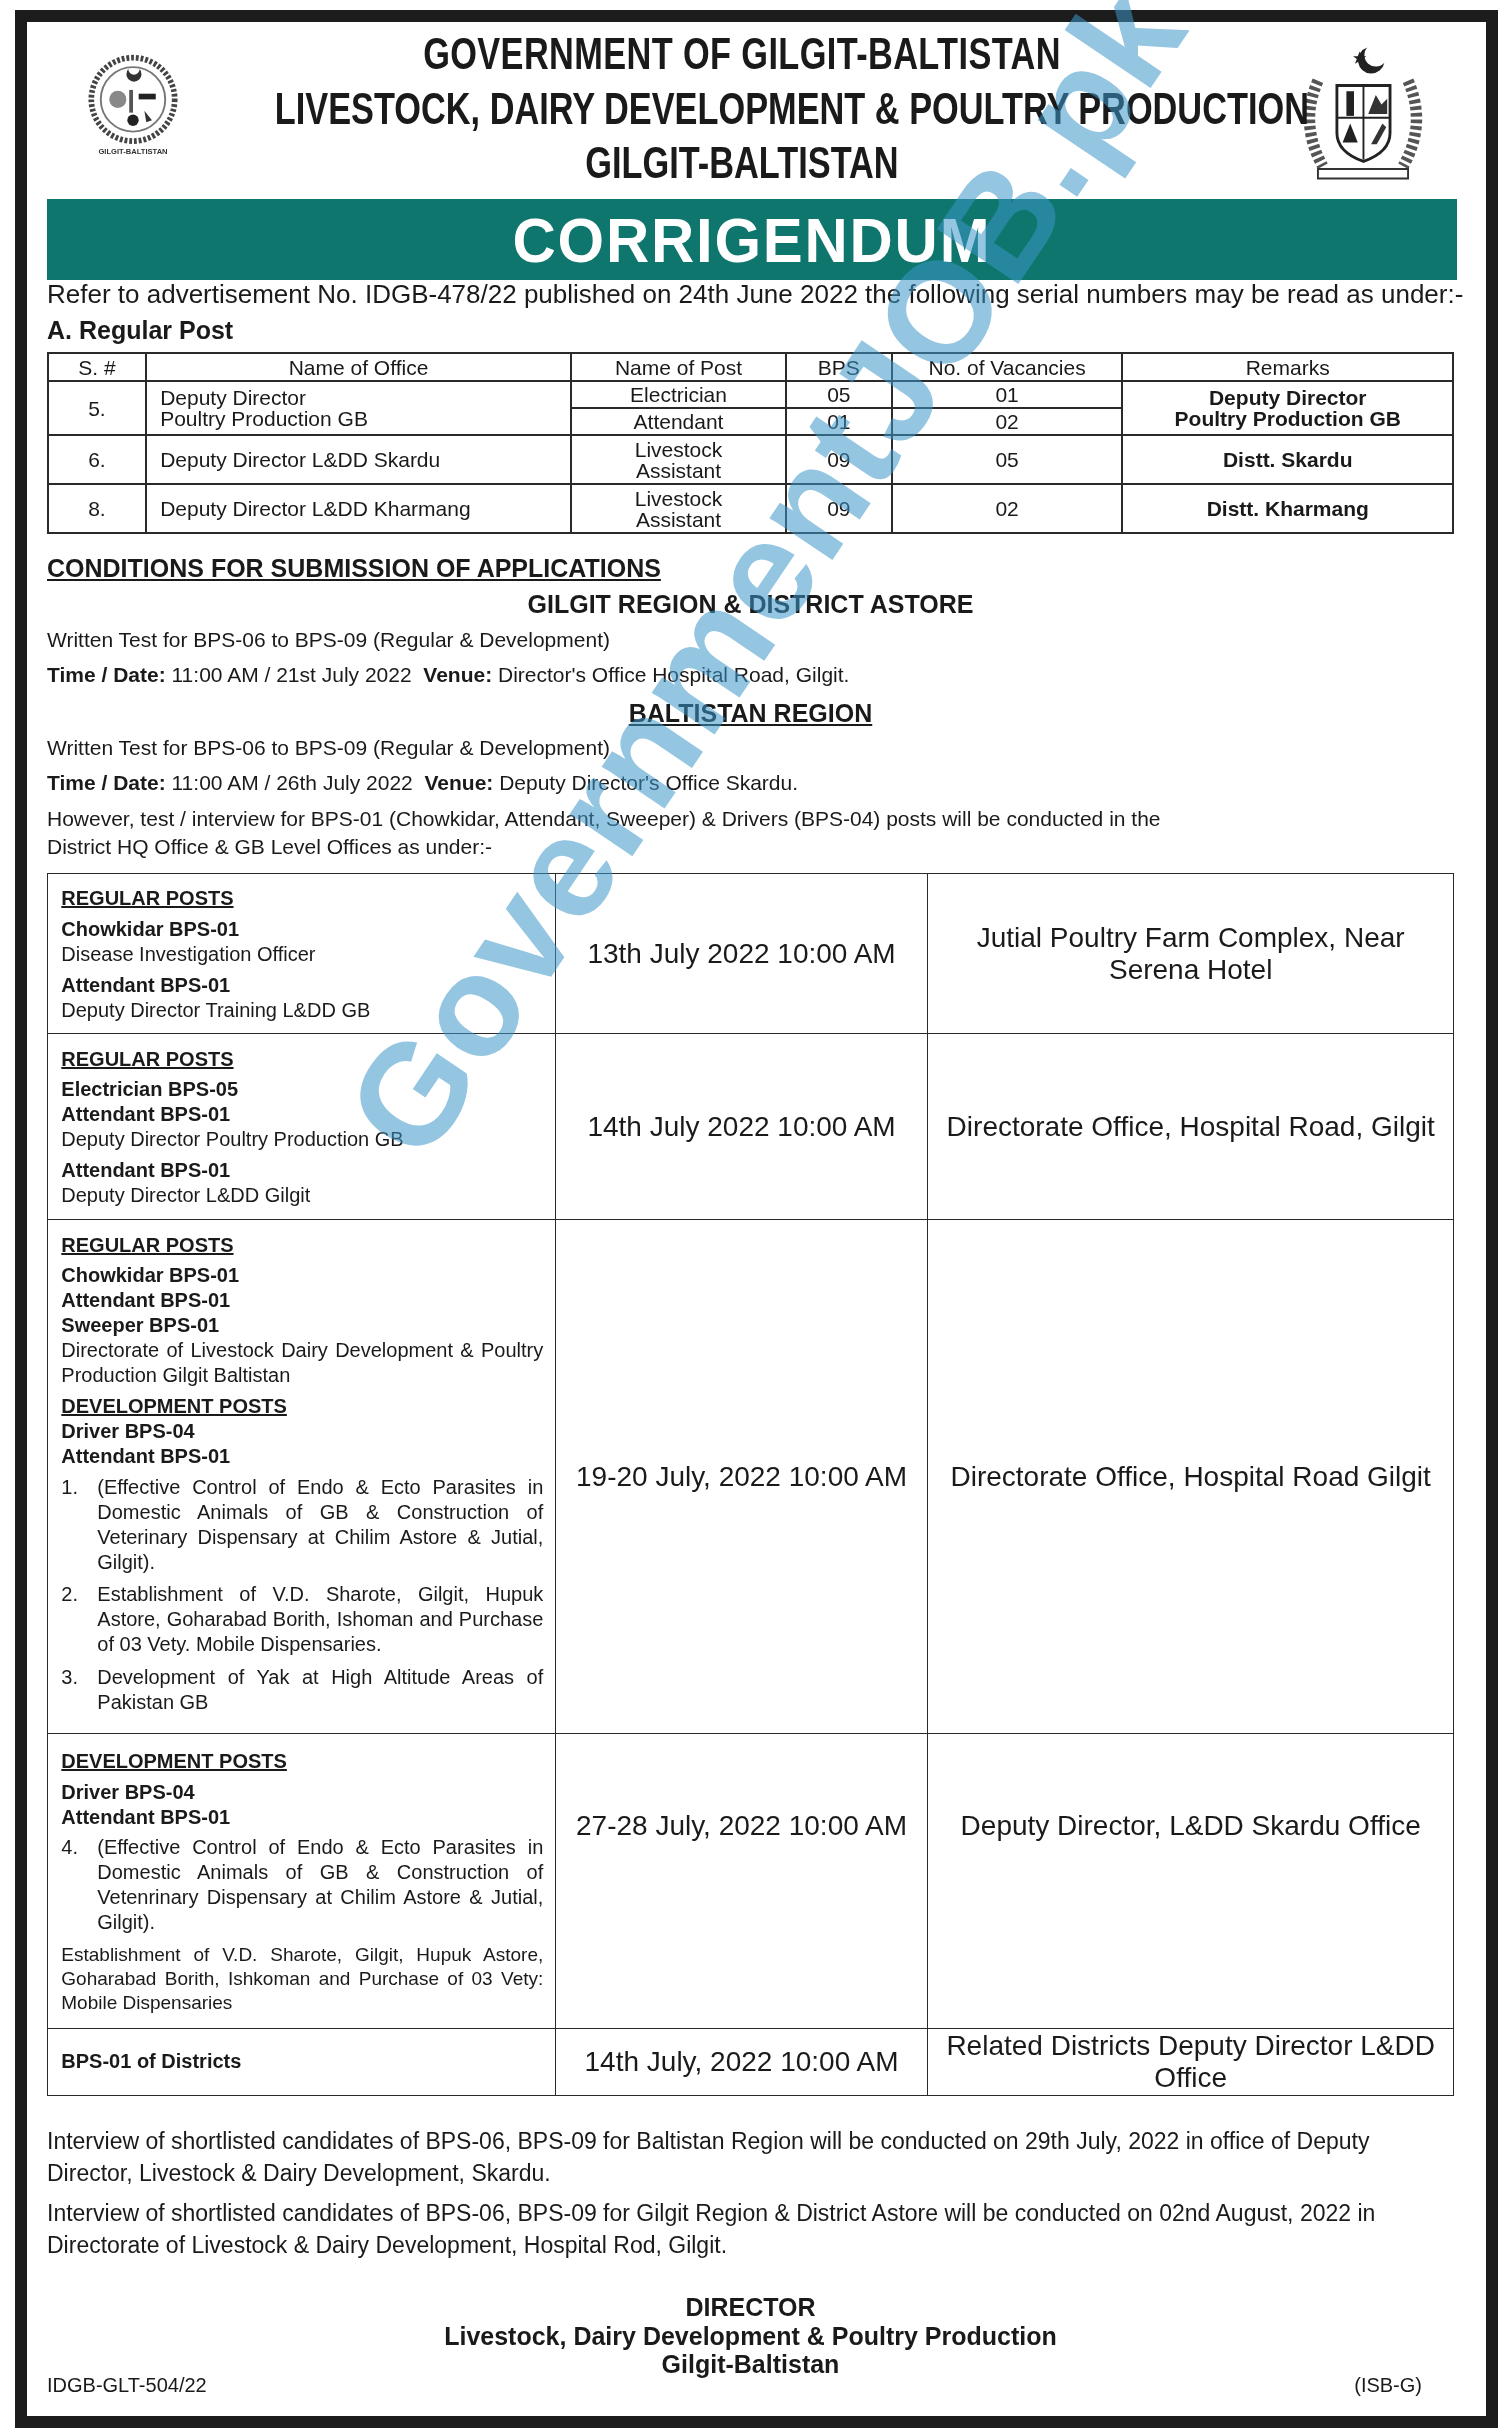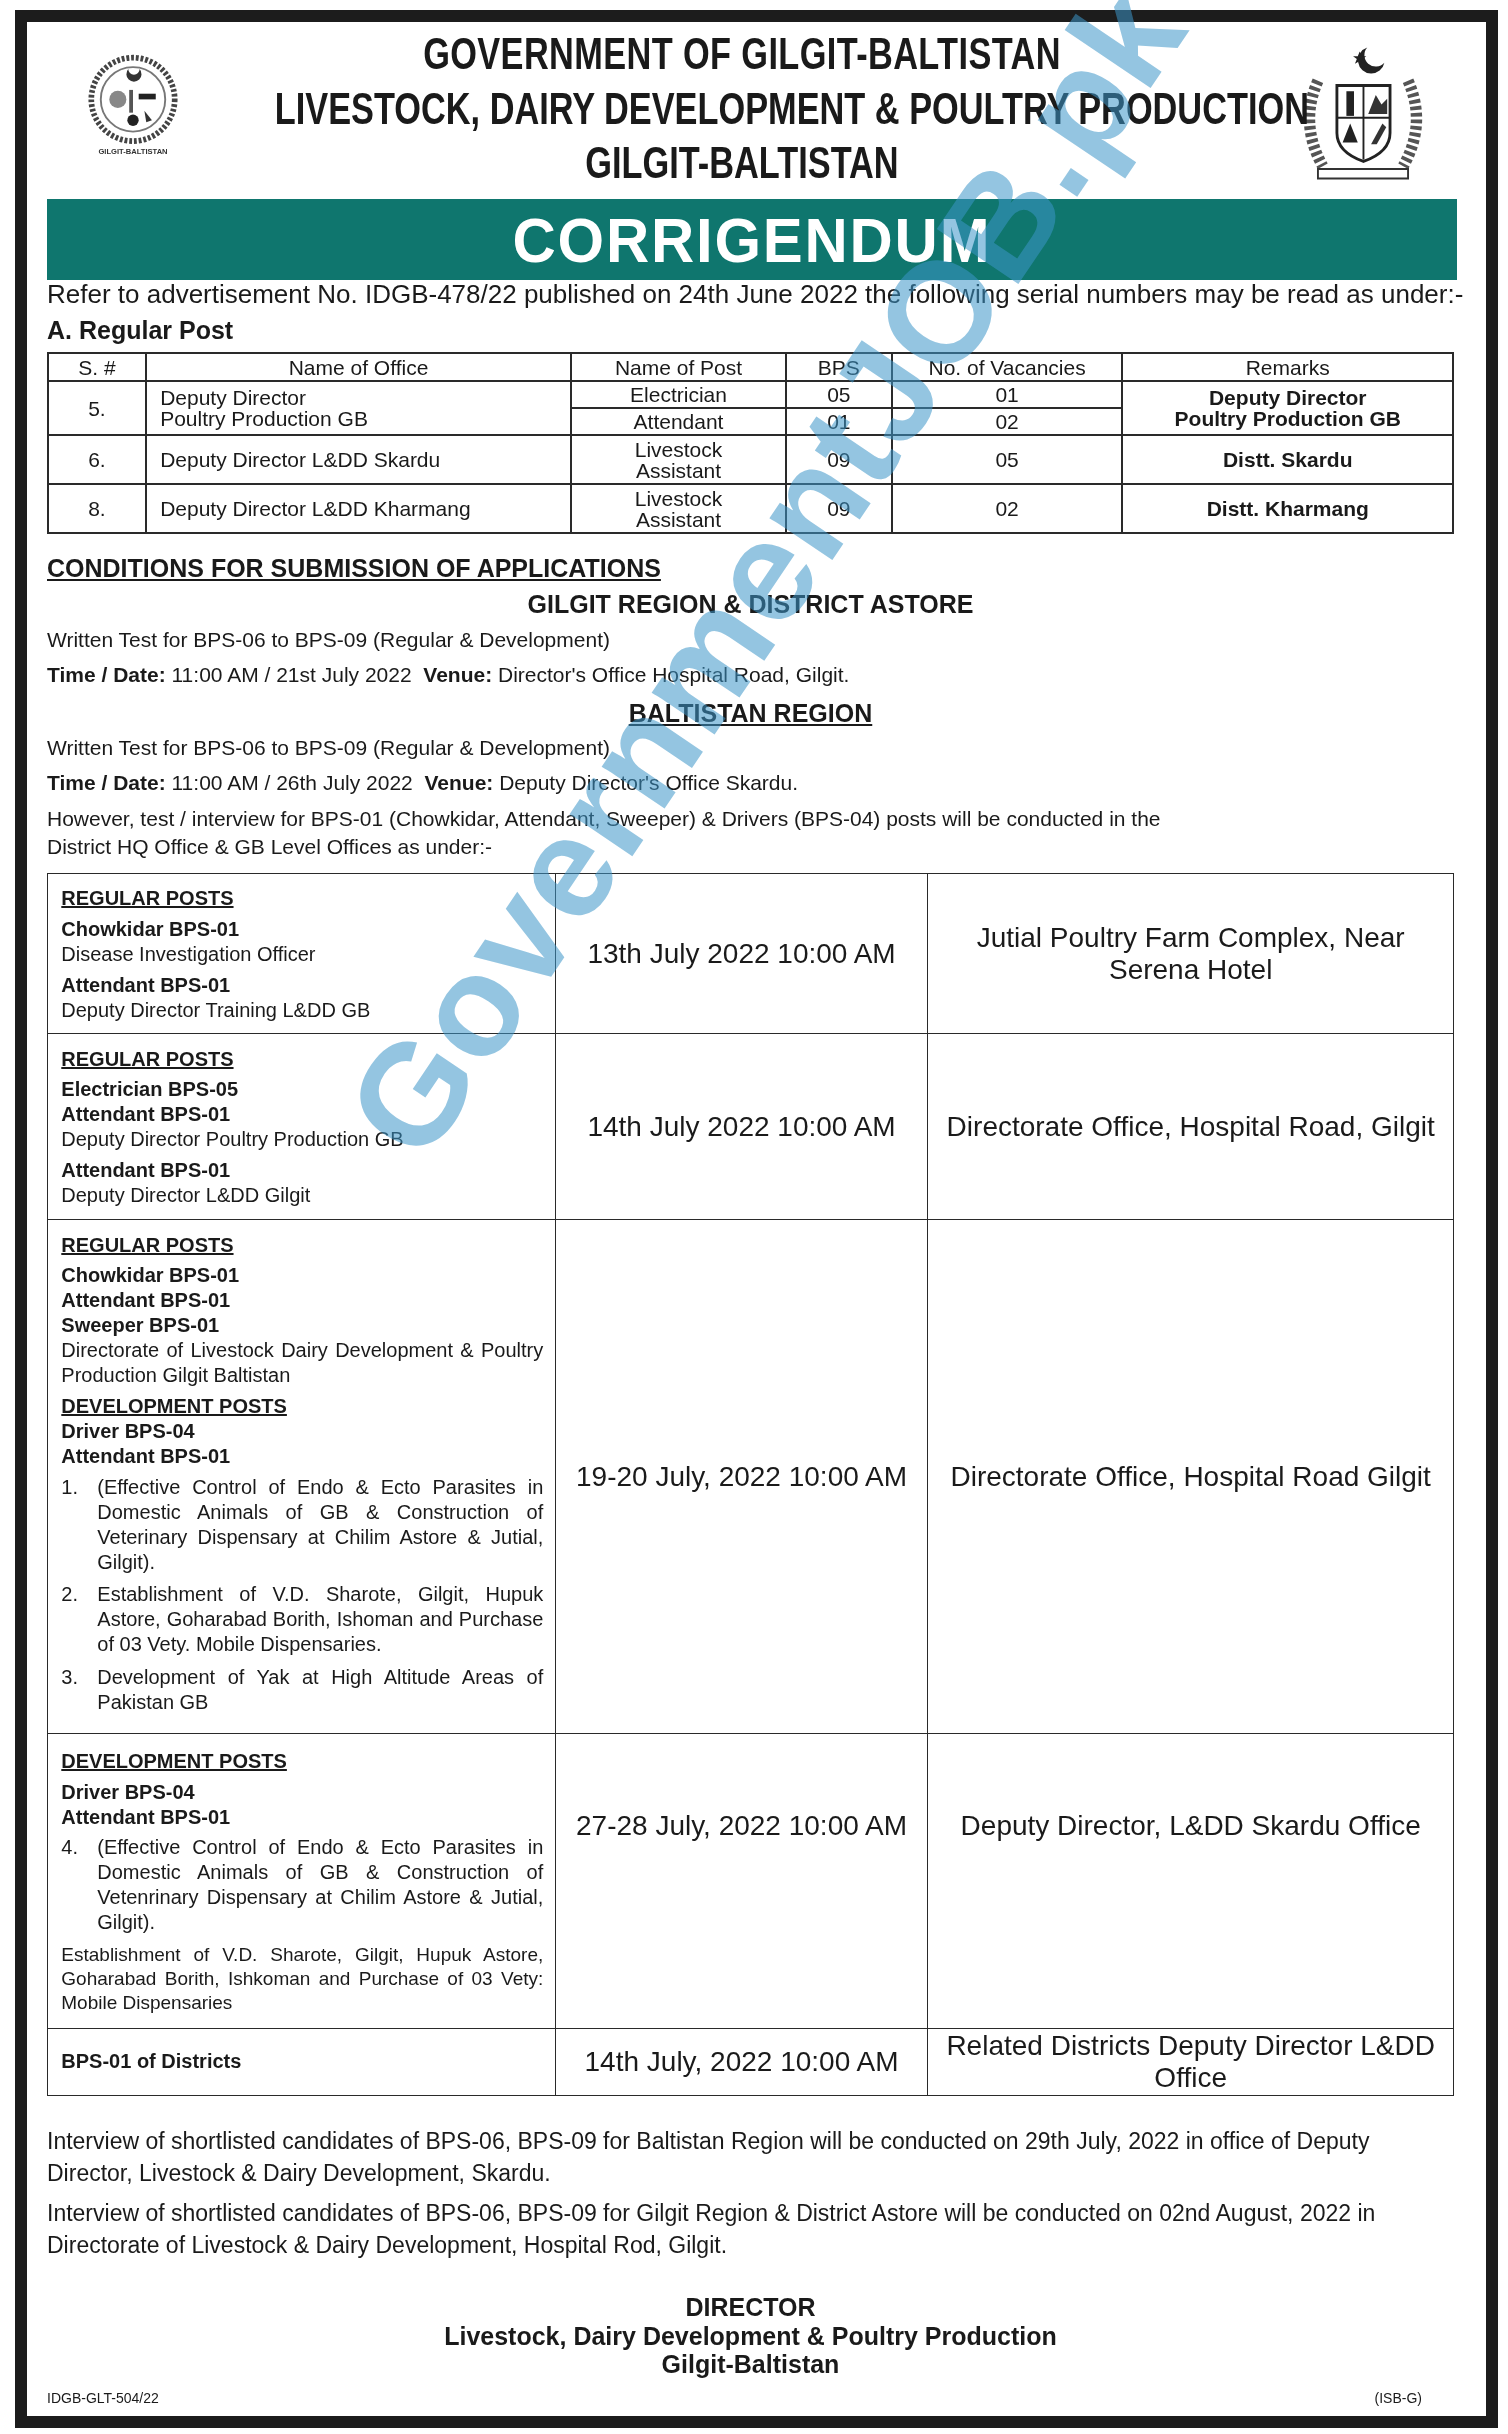--- a/index.html
+++ b/index.html
@@ -40,21 +40,21 @@
   .pb { font-weight:bold; display:block; }
   .pn { display:block; }
   .gap { display:block; height:5.7px; }
   .just { text-align:justify; display:block; }
   ol.dev { margin:5.7px 0 0 0; padding:0; list-style:none; }
   ol.dev li { display:flex; margin-bottom:7.6px; }
   ol.dev li .num { width:36px; flex:none; }
   ol.dev li .body { text-align:justify; flex:1; }
   .para { left:47px; width:1407px; font-size:23px; line-height:32px; }
   .sig { left:47px; width:1407px; text-align:center; font-weight:bold;margin-top:20px; }
-  .foot { font-size:14px; top:2374px;margin-top:16px; }
+  .foot { font-size:20px; top:2374px; }
   .watermark { position:absolute; left:314px; top:1094px; font-size:143px; font-weight:bold;
                color:rgba(60,150,200,0.55); transform:rotate(-56deg); transform-origin:left top;
                white-space:nowrap; pointer-events:none; font-family:"Liberation Sans", sans-serif; letter-spacing:1.9px; }
 </style>
 </head>
 <body>
 
 <div class="frame"></div>
 
 <div class="abs logo-left">

